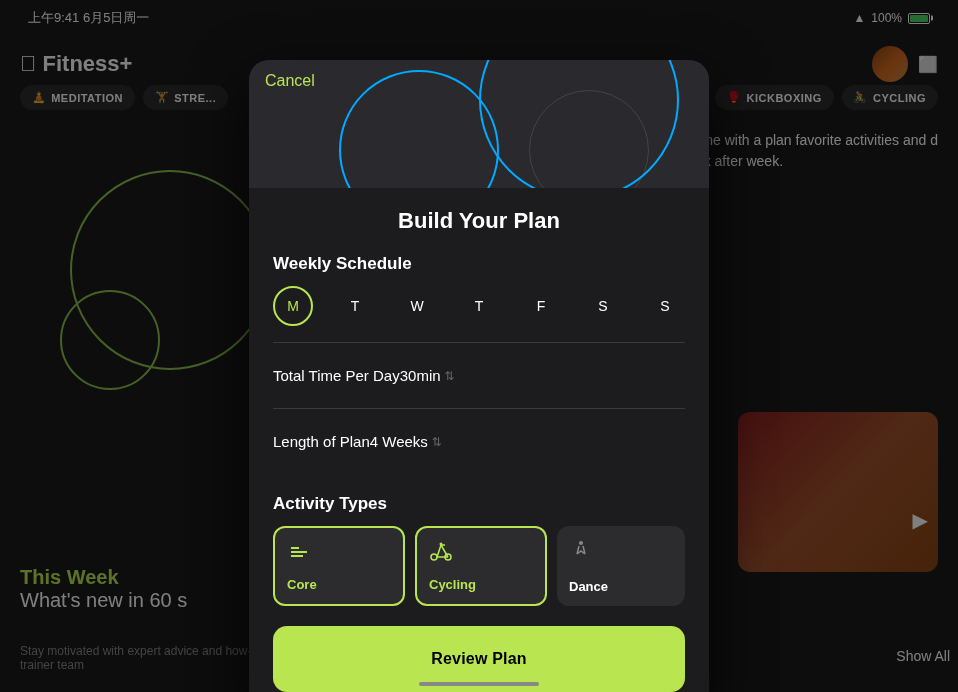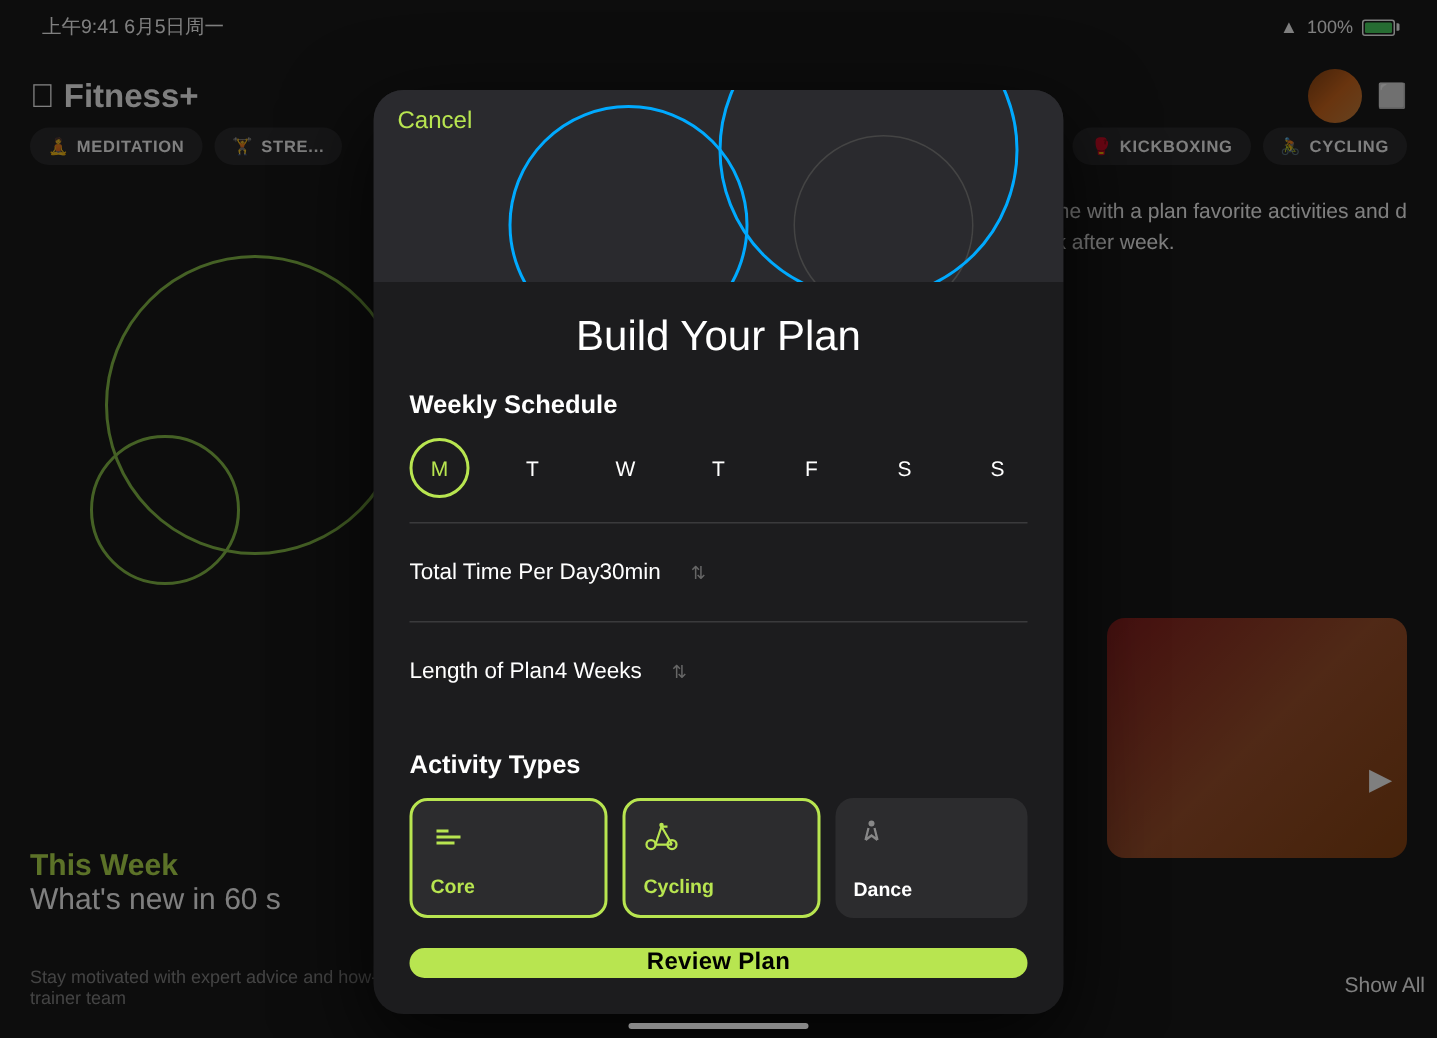--- a/index.html
+++ b/index.html
@@ -341,22 +341,22 @@
       cursor: pointer;
       z-index: 30;
     }
 
     
     .modal-content {
       padding: 20px 24px 24px;
     }
     .modal-title {
       color: #fff;
-      font-size: 28px;
-      font-weight: 400;
+      font-size: 22px;
+      font-weight: 700;
       text-align: center;
       margin-bottom: 20px;
     }
 
     .section-label {
       color: #fff;
       font-size: 17px;
       font-weight: 700;
       margin-bottom: 12px;
     }
@@ -399,21 +399,21 @@
     }
     .settings-key {
       color: #fff;
       font-size: 15px;
     }
     .settings-value {
       color: #fff;
       font-size: 15px;
       display: flex;
       align-items: center;
-      gap: 20px;
+      gap: 4px;
     }
     .chevron-updown {
       color: #666;
       font-size: 12px;
     }
 
     
     .activity-section {
       margin-top: 20px;
     }
@@ -448,21 +448,21 @@
       color: #fff;
     }
     .activity-name.selected {
       color: #b8e550;
     }
 
     
     .review-btn {
       width: 100%;
       margin-top: 20px;
-      padding: 1px;
+      padding: 24px;
       background: #b8e550;
       border: none;
       border-radius: 14px;
       color: #000;
       font-size: 16px;
       font-weight: 700;
       cursor: pointer;
       letter-spacing: 0.2px;
     }
   </style>

